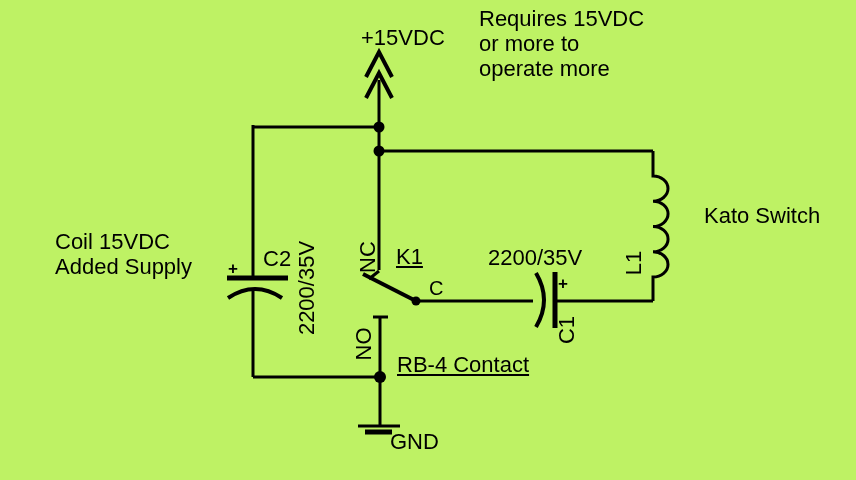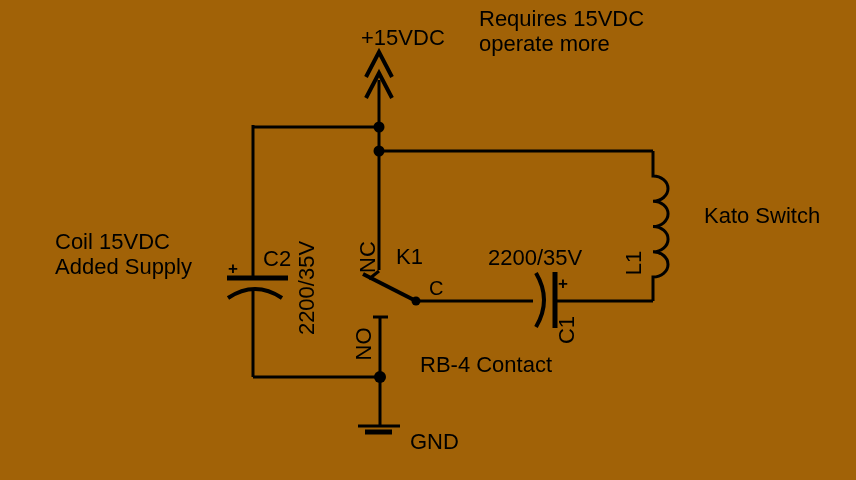--- a/index.html
+++ b/index.html
@@ -39,21 +39,21 @@
     font-weight: bold;
     line-height: 17px;
     color: #000000;
   }
   .small { font-size: 20px; line-height: 20px; }
   .kato { line-height: 26px; }
 </style>
 </head>
 <body>
 
-<div id="stage" style="background: #a16207; color: rgb(0, 0, 0);">
+<div id="stage" style="background: #bef264; color: rgb(0, 0, 0);">
 
   <svg id="schematic-svg" width="856" height="480" viewBox="0 0 856 480">
     <g stroke="currentColor" stroke-width="3" fill="none">
 
       <polyline points="366,77 379,52 392,77" stroke-width="4"></polyline>
       <polyline points="366,98 379,73 392,98" stroke-width="4"></polyline>
 
       <line x1="379" y1="80" x2="379" y2="270"></line>
       <line x1="253" y1="127" x2="379" y2="127"></line>
       <line x1="253" y1="125" x2="253" y2="277"></line>
@@ -90,42 +90,43 @@
       <circle cx="379" cy="151" r="5.5"></circle>
       <circle cx="380" cy="377" r="6"></circle>
       <circle cx="416" cy="301" r="4.5"></circle>
     </g>
   </svg>
 
   <div class="label" style="left:361px; top:25px;">+15VDC</div>
 
   <div class="label" style="left:479px; top:6px;">
     <div>Requires 15VDC</div>
+    <div>or more to</div>
     <div>operate more</div>
   </div>
 
   <div class="label" style="left:55px; top:229px;">
     <div>Coil 15VDC</div>
     <div>Added Supply</div>
   </div>
 
   <div class="plus" style="left:228px; top:260px;">+</div>
   <div class="label" style="left:263px; top:246px;">C2</div>
   <div class="vlabel" style="left:253px; top:276px; width:110px; height:24px;">2200/35V</div>
 
   <div class="vlabel" style="left:348px; top:246px; width:40px; height:22px;">NC</div>
   <div class="vlabel" style="left:344px; top:333px; width:40px; height:22px;">NO</div>
-  <div class="label" style="left:396px; top:244px;">K1</div>
+  <div class="label" style="left:396px; top:244px;text-decoration:underline;">K1</div>
   <div class="label small" style="left:429px; top:278px;">C</div>
-  <div class="label" style="left:420px; top:352px;">RB-4 Contact</div>
+  <div class="label" style="left:397px; top:352px;text-decoration:underline;">RB-4 Contact</div>
 
   <div class="label" style="left:488px; top:245px;">2200/35V</div>
   <div class="plus" style="left:558px; top:275px;">+</div>
   <div class="vlabel" style="left:549px; top:319px; width:36px; height:22px;">C1</div>
 
   <div class="vlabel" style="left:616px; top:252px; width:36px; height:22px;">L1</div>
   <div class="label kato" style="left:704px; top:203px;">
     <div>Kato Switch</div>
   </div>
 
-  <div class="label" style="left:410px; top:429px;">GND</div>
+  <div class="label" style="left:390px; top:429px;">GND</div>
 
 </div>
 
 </body></html>

